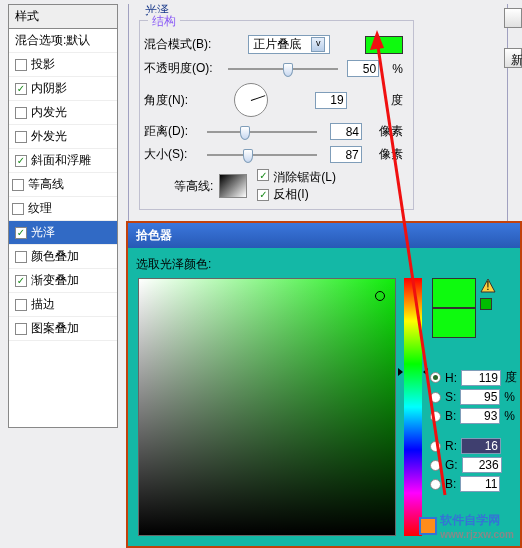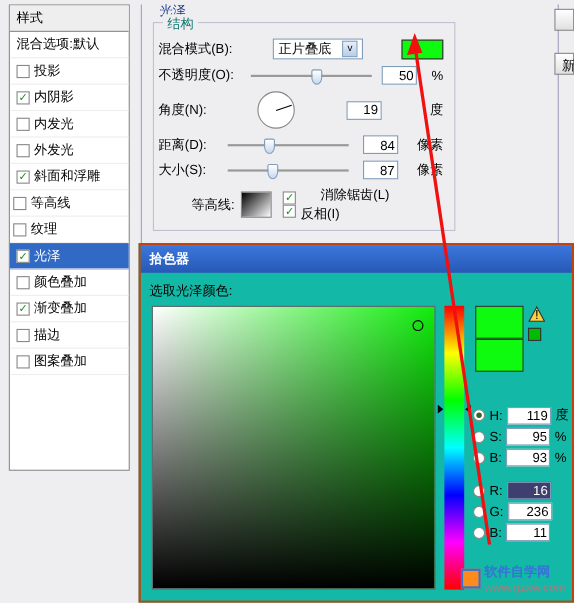--- a/index.html
+++ b/index.html
@@ -12,21 +12,21 @@
 .styles-item.selected { background: #316AC5; color: #fff; }
 .styles-item.indent { padding-left: 3px; }
 .chk { width: 12px; height: 12px; border: 1px solid #888; background: #fff; display: inline-flex; align-items: center; justify-content: center; }
 .chk.checked::after { content: "✓"; color: #1a8a1a; font-size: 10px; }
 .chk.checked-white::after { content: "✓"; color: #1a8a1a; font-size: 10px; }
 
 
 .struct-panel { position: absolute; left: 128px; top: 4px; width: 380px; height: 218px; border: 1px solid #a0a0c0; border-top: none; }
 .fieldset-label { position: absolute; top: -2px; left: 12px; font-size: 12px; color: #1a3a8a; background: #eeeef0; padding: 0 4px; }
 .fieldset-inner { position: absolute; top: 16px; left: 10px; width: 275px; height: 190px; border: 1px solid #c0c0d0; }
-.fieldset-inner-label { position: absolute; top: -8px; left: 8px; color: #0f766e; background: #eeeef0; padding: 0 4px; }
+.fieldset-inner-label { position: absolute; top: -8px; left: 8px; color: #8b5cf6; background: #eeeef0; padding: 0 4px; }
 
 .row { display: flex; align-items: center; margin: 6px 0; justify-content: space-between; padding-right: 6px; }
 .row label { margin-right: 6px; }
 .select { width: 82px; height: 19px; border: 1px solid #7f9db9; background: #fff; display: flex; align-items: center; justify-content: space-between; padding: 0 4px; }
 .select .arrow { width: 14px; height: 15px; background: linear-gradient(#e8f0fb,#b8cde8); border: 1px solid #7f9db9; text-align: center; font-size: 9px; }
 .color-swatch { width: 38px; height: 18px; border: 1px solid #333; background: #0EFA0E; margin-left: 4px; }
 .slider { position: relative; width: 110px; height: 14px; }
 .slider-track { position: absolute; top: 6px; left: 0; right: 0; height: 2px; background: #999; }
 .slider-thumb { position: absolute; top: 1px; width: 10px; height: 14px; background: linear-gradient(#fff,#c8d8f0); border: 1px solid #7f9db9; border-radius: 2px 2px 50% 50%; }
 .num-input { width: 32px; height: 17px; border: 1px solid #7f9db9; background: #fff; padding: 0 2px; text-align: right; }
@@ -166,25 +166,25 @@
             <div class="slider-track"></div>
             <div class="slider-thumb" style="left:33%"></div>
           </div>
         <input class="num-input" value="87" style="">
         <span class="unit">像素</span>
       </div>
       <div class="row" style="justify-content:flex-start; padding-left:30px">
         <label>等高线:</label>
         <span class="contour-swatch"></span>
         <div style="margin-left:10px">
-          <div style="display:flex;align-items:flex-end;gap:22px">
+          <div style="display:flex;align-items:flex-start;gap:4px">
               <span class="chk checked"></span>
               <span>消除锯齿(L)</span>
             </div>
-          <div style="display:flex;gap:4px">
+          <div style="display:flex;align-items:center;gap:4px">
               <span class="chk checked"></span>
               <span>反相(I)</span>
             </div>
         </div>
       </div>
     </div>
   </div>
 </div>
 
 <div style="position:absolute; right:0; top:8px; width:18px;">

